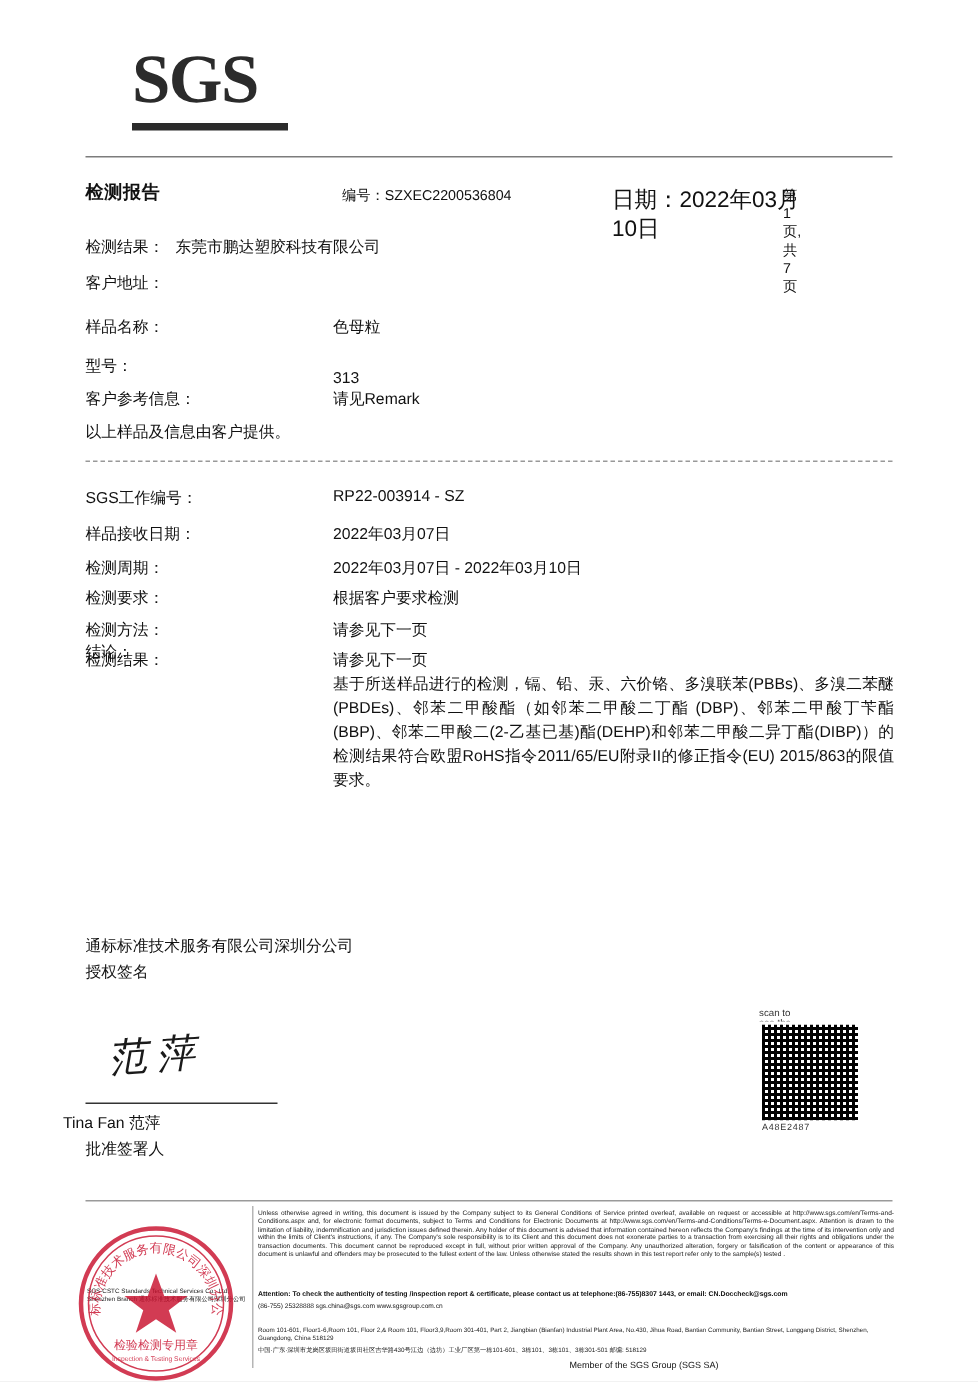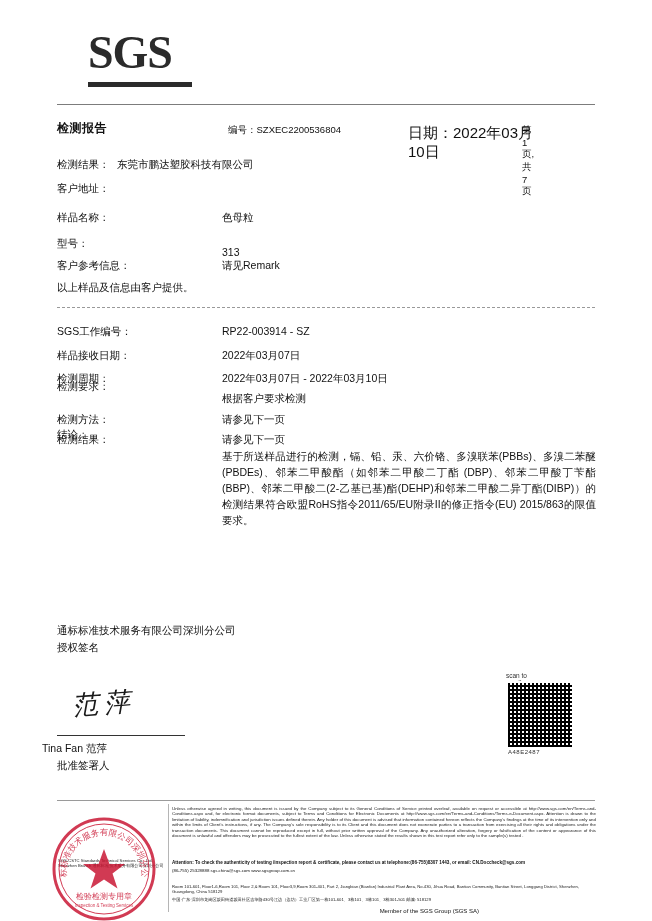--- a/index.html
+++ b/index.html
@@ -345,21 +345,21 @@
 
     <div class="field-label" style="top:325px">SGS工作编号：</div>
     <div class="field-value col2" style="top:325px">RP22-003914 - SZ</div>
 
     <div class="field-label" style="top:349px">样品接收日期：</div>
     <div class="field-value col2" style="top:349px">2022年03月07日</div>
 
     <div class="field-label" style="top:372px">检测周期：</div>
     <div class="field-value col2" style="top:372px">2022年03月07日 - 2022年03月10日</div>
 
-    <div class="field-label" style="top:380px">检测要求：</div>
+    <div class="field-label" style="top:392px">检测要求：</div>
     <div class="field-value col2" style="top:392px">根据客户要求检测</div>
 
     <div class="field-label" style="top:413px">检测方法：</div>
     <div class="field-value col2" style="top:413px">请参见下一页</div>
 
     <div class="field-label" style="top:433px">检测结果：</div>
     <div class="field-value col2" style="top:433px">请参见下一页</div>
 
     <div class="concl-label">结论：</div>
     <div class="concl-body">基于所送样品进行的检测，镉、铅、汞、六价铬、多溴联苯(PBBs)、多溴二苯醚(PBDEs)、邻苯二甲酸酯（如邻苯二甲酸二丁酯 (DBP)、邻苯二甲酸丁苄酯(BBP)、邻苯二甲酸二(2-乙基已基)酯(DEHP)和邻苯二甲酸二异丁酯(DIBP)）的检测结果符合欧盟RoHS指令2011/65/EU附录II的修正指令(EU) 2015/863的限值要求。</div>

